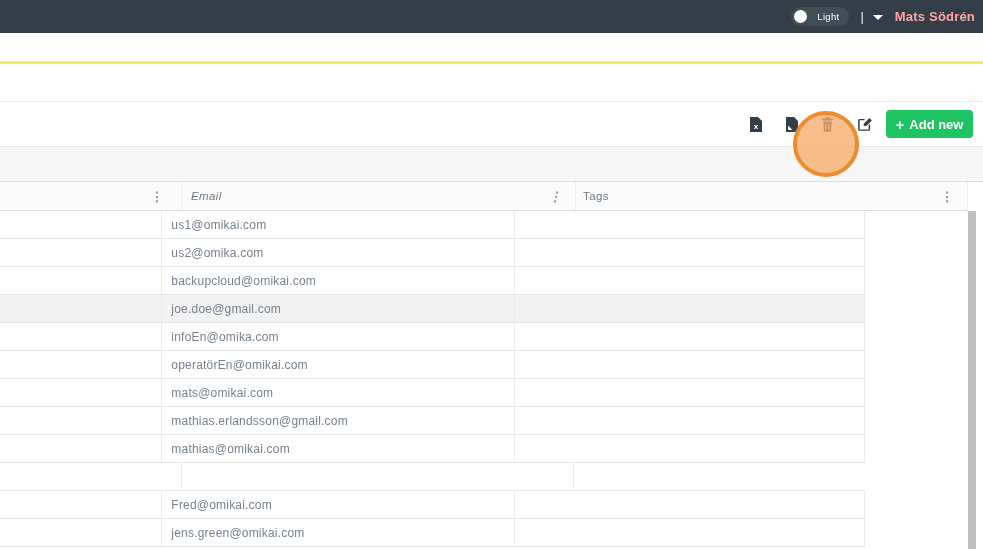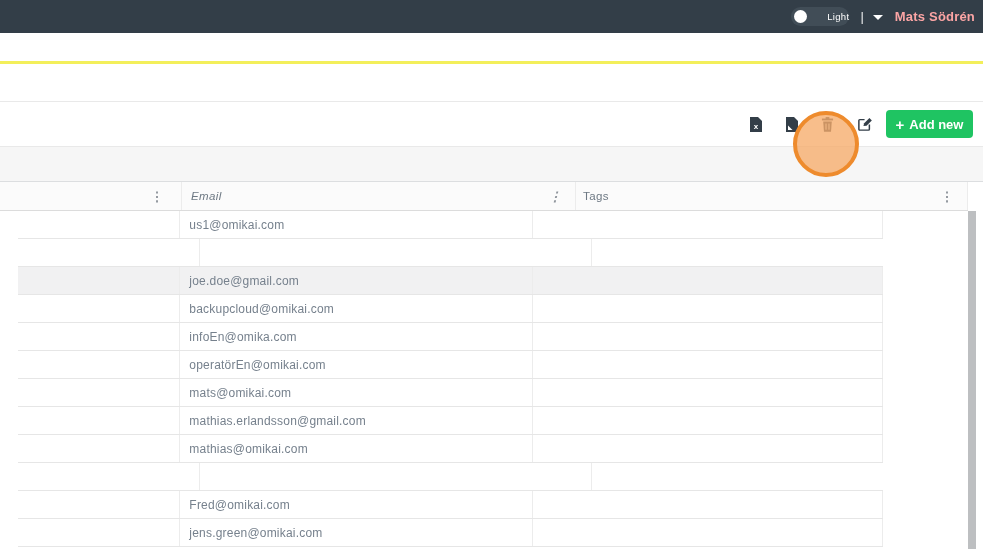--- a/index.html
+++ b/index.html
@@ -7,21 +7,21 @@
               font-family:"Liberation Sans", sans-serif; }
   .stage { position:relative; width:983px; height:549px; }
 
   
   .topbar { position:absolute; left:0; top:0; width:983px; height:33px;
             background:#333e48; display:flex; align-items:center; justify-content:flex-end;
             padding-right:8px; }
   .toggle { width:58px; height:19px; border-radius:10px; background:#414d57;
             display:flex; align-items:center; cursor:pointer; }
   .knob { width:13px; height:13px; border-radius:50%; background:#fff; margin-left:3px; }
-  .toggle-label { flex:1; text-align:right; color:#fff; font-size:9.5px; letter-spacing:.3px; }
+  .toggle-label { flex:1; text-align:center; color:#fff; font-size:9.5px; letter-spacing:.3px; }
   .tb-sep { color:rgba(255,255,255,.9); font-size:13px; margin:0 9px 0 11px; }
   .chev { width:0; height:0; border-left:5px solid transparent; border-right:5px solid transparent;
           border-top:5px solid #fff; margin-right:12px; margin-top:2px; cursor:pointer; }
   .user { color:#fca5a5; font-size:13px; font-weight:700; letter-spacing:.2px; cursor:pointer; }
 
   
   .yellow-line { position:absolute; left:0; top:61px; width:983px; height:3px; background:#f3ef5a; }
   .hairline-1 { position:absolute; left:0; top:101px; width:983px; height:1px; background:#e9e9e9; }
 
   
@@ -44,21 +44,21 @@
            border-bottom:1px solid #dcdcdc; display:flex; }
   .hcell { display:flex; align-items:center; color:#6e7984; font-size:11.5px; letter-spacing:.4px; }
   .hc1 { width:182px; border-right:1px solid #ececec; justify-content:flex-end; padding-right:17px; }
   .hc2 { width:394px; border-right:1px solid #ececec; padding-left:9px;font-style:italic; }
   .hc3 { width:392px; border-right:1px solid #ececec; padding-left:7px; }
   .hc2 .hlabel, .hc3 .hlabel { flex:1; }
   .dots { color:#8f959c; font-size:13px; font-weight:700; line-height:1; cursor:pointer;
           padding-right:13px; }
   .hc1 .dots { padding-right:0; }
 
-  .tbody { position:absolute; left:0; top:211px; width:865px;margin-left:18px; }
+  .tbody { position:absolute; left:0; top:211px; width:865px; }
   .trow { display:flex; height:28px; border-bottom:1px solid #e6e6e6; background:#fff; }
   .trow.selected { background:#f1f1f2; }
   .cell { height:27px; display:flex; align-items:center; color:#76818d; font-size:12px;
           letter-spacing:.2px; }
   .c1 { width:182px; border-right:1px solid #ececec; }
   .c2 { width:394px; border-right:1px solid #ececec; padding-left:9px; }
   .c3 { width:392px; border-right:1px solid #ececec; padding-left:7px; }
 
   .vscroll { position:absolute; left:968px; top:211px; width:8px; height:338px; background:#bdbfc1;
              cursor:pointer; }
@@ -137,34 +137,35 @@
   </div>
 
   <div class="tbody">
       <div class="trow">
         <div class="cell c1"></div>
         <div class="cell c2">us1@omikai.com</div>
         <div class="cell c3"></div>
       </div>
       <div class="trow">
         <div class="cell c1"></div>
+        <div class="cell c2">us2@omika.com</div>
+        <div class="cell c3"></div>
+      </div>
+      <div class="trow">
+        <div class="cell c1"></div>
+        <div class="cell c2">backupcloud@omikai.com</div>
         <div class="cell c3"></div>
       </div>
       <div class="trow selected">
         <div class="cell c1"></div>
         <div class="cell c2">joe.doe@gmail.com</div>
         <div class="cell c3"></div>
       </div>
       <div class="trow">
         <div class="cell c1"></div>
-        <div class="cell c2">backupcloud@omikai.com</div>
-        <div class="cell c3"></div>
-      </div>
-      <div class="trow">
-        <div class="cell c1"></div>
         <div class="cell c2">infoEn@omika.com</div>
         <div class="cell c3"></div>
       </div>
       <div class="trow">
         <div class="cell c1"></div>
         <div class="cell c2">operatörEn@omikai.com</div>
         <div class="cell c3"></div>
       </div>
       <div class="trow">
         <div class="cell c1"></div>

